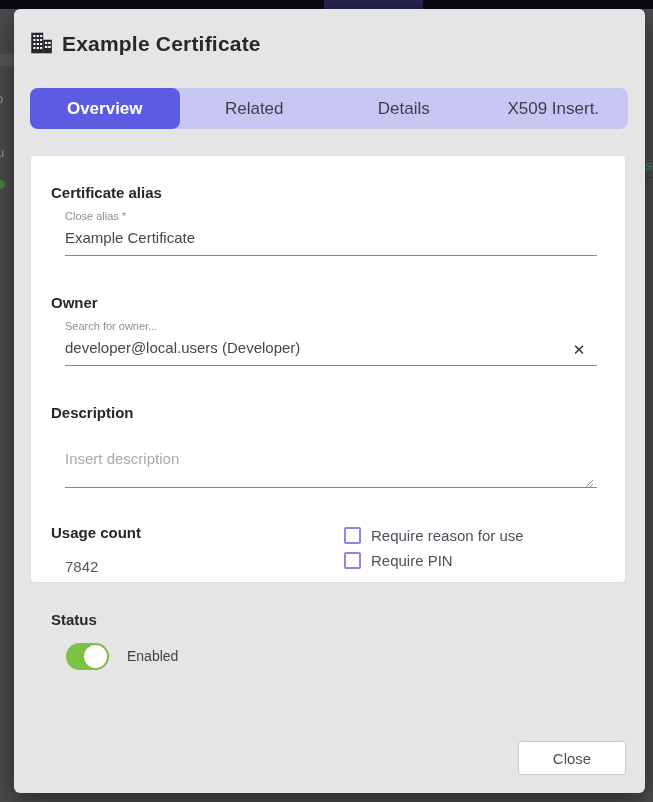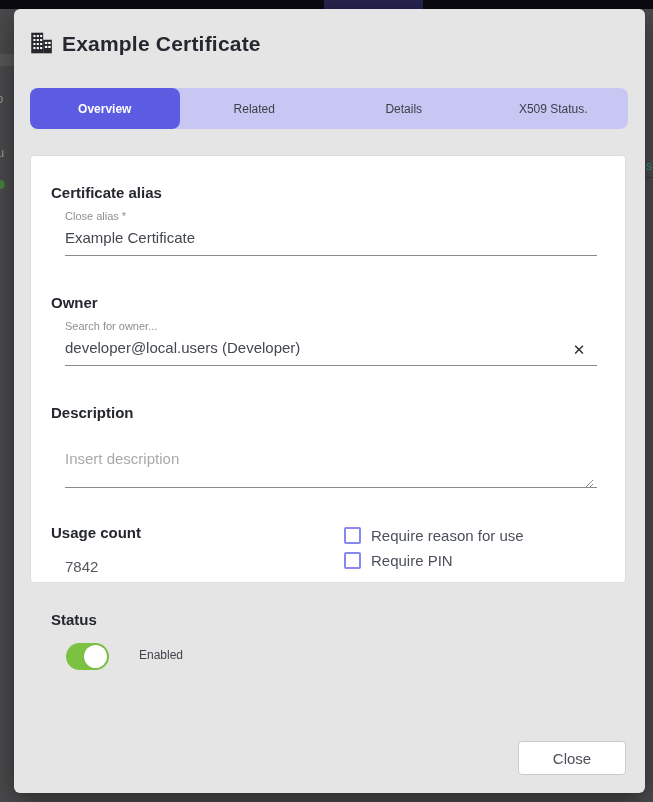--- a/index.html
+++ b/index.html
@@ -33,21 +33,21 @@
     font-size:21px;font-weight:bold;color:#25282e;letter-spacing:.2px;
   }
 
   
   .tabbar{
     position:absolute;left:16px;top:79px;width:598px;height:41px;
     background:#c8c7f4;border-radius:8px;display:flex;align-items:stretch;
   }
   .tab{
     flex:1;display:flex;align-items:center;justify-content:center;
-    font-size:12px;color:#3c4049;cursor:pointer;border-radius:8px;
+    font-size:17px;color:#3c4049;cursor:pointer;border-radius:8px;
   }
   .tab.active{background:#5b5ce2;color:#ffffff;font-weight:bold;}
 
   
   .card{
     position:absolute;left:16px;top:146px;width:596px;height:428px;
     border:1px solid #dedede;border-radius:4px;box-sizing:border-box;background:#fff;
   }
   .section-label{position:absolute;font-size:15px;font-weight:bold;color:#24272d;}
   .field-label{position:absolute;font-size:11px;color:#8f8f8f;}
@@ -93,21 +93,21 @@
 
   .lbl-status{left:20px;top:455px;}
   .toggle{
     position:absolute;left:35px;top:487px;width:43px;height:27px;border-radius:14px;
     background:#7cc242;cursor:pointer;
   }
   .toggle-knob{
     position:absolute;right:2px;top:2px;width:23px;height:23px;border-radius:50%;
     background:#ffffff;box-shadow:0 0 1px rgba(0,0,0,.25);
   }
-  .toggle-label{position:absolute;left:108px;top:492px;font-size:12px;color:#3f434a;}
+  .toggle-label{position:absolute;left:96px;top:492px;font-size:14px;color:#3f434a;}
 
   
   .close-btn{
     position:absolute;left:504px;top:732px;width:108px;height:34px;
     background:#ffffff;border:1px solid #cbcbcb;border-radius:4px;
     font-family:"Liberation Sans",sans-serif;font-size:15px;color:#4b4f57;cursor:pointer;
   }
 </style>
 </head>
 <body>
@@ -150,21 +150,21 @@
           </g>
         </svg>
       </span>
       <h1 class="modal-title">Example Certificate</h1>
     </div>
 
     <div class="tabbar">
       <div class="tab active">Overview</div>
       <div class="tab">Related</div>
       <div class="tab">Details</div>
-      <div class="tab">X509 Status.</div>
+      <div class="tab">X509 Insert.</div>
     </div>
 
     <div class="card">
 
       <div class="section-label lbl-alias">Certificate alias</div>
       <div class="field-label fl-alias">Close alias *</div>
       <input class="text-input in-alias" type="text" value="Example Certificate" style="">
 
       <div class="section-label lbl-owner">Owner</div>
       <div class="field-label fl-owner">Search for owner...</div>

